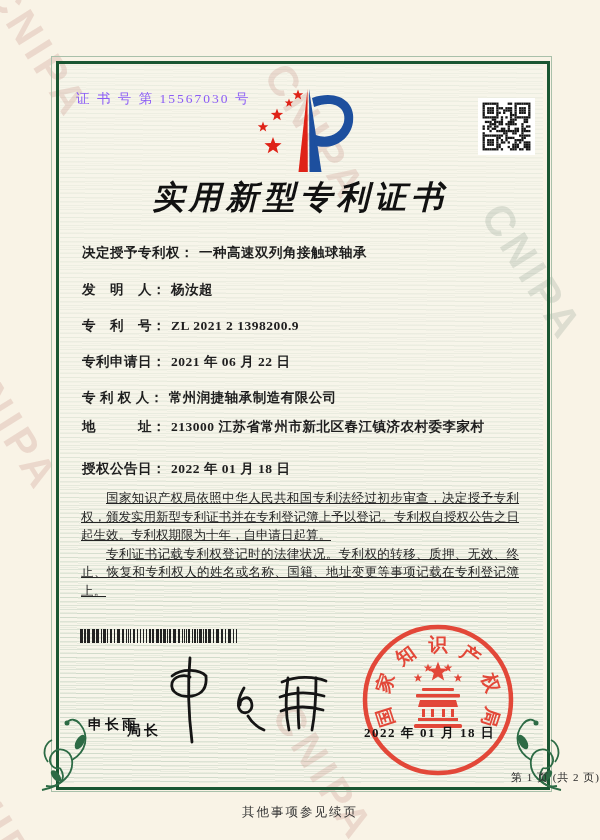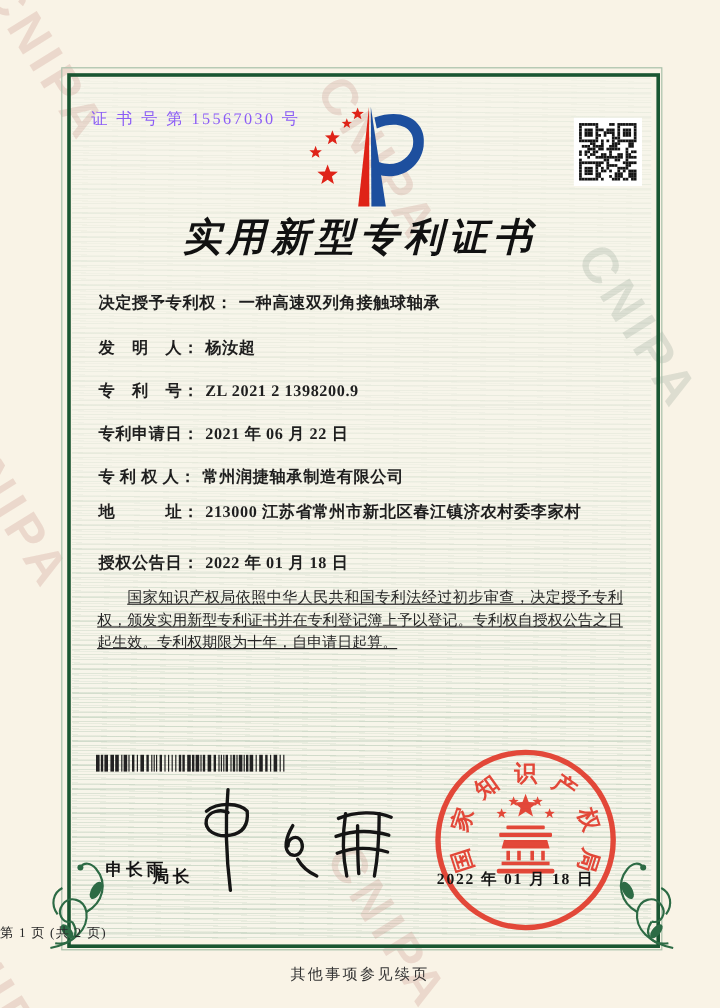--- a/index.html
+++ b/index.html
@@ -41,21 +41,21 @@
   .barcode i{display:block;height:100%;background:#222;}
   
   .director{position:absolute;left:88px;z-index:5;font-family:"Liberation Sans","DejaVu Sans",sans-serif;
       font-weight:700;font-size:14px;letter-spacing:3px;color:#141414;}
   .signature{position:absolute;left:148px;top:650px;z-index:5;}
   
   .seal{position:absolute;left:358px;top:620px;z-index:6;opacity:0.92;}
   .seal-date{position:absolute;left:364px;top:724px;z-index:7;font-size:13px;font-weight:700;
       letter-spacing:1.5px;color:#141414;white-space:nowrap;}
   
-  .page-info{position:absolute;left:0;right:12px;top:770px;z-index:5;text-align:left;
+  .page-info{position:absolute;left:0;right:0;top:770px;z-index:5;text-align:right;
       font-size:11px;letter-spacing:1px;color:#2a2a2a;}
   .footer-note{position:absolute;left:0;right:0;top:804px;z-index:5;text-align:center;
       font-size:12.5px;letter-spacing:2px;color:#333;font-family:Liberation Serif, serif;}
   .orn{position:absolute;z-index:5;}
 </style>
 </head>
 <body>
 
 <div class="page">
 
@@ -353,20 +353,21 @@
   </div>
   <div class="frow" style="top:408px;margin-top:10px;">
     <span class="flabel">地　　　址：</span><span class="fvalue">213000 江苏省常州市新北区春江镇济农村委李家村</span>
   </div>
   <div class="frow" style="top:460px;">
     <span class="flabel">授权公告日：</span><span class="fvalue">2022 年 01 月 18 日</span>
   </div>
 
   <div class="body-text">
     <p>国家知识产权局依照中华人民共和国专利法经过初步审查，决定授予专利权，颁发实用新型专利证书并在专利登记簿上予以登记。专利权自授权公告之日起生效。专利权期限为十年，自申请日起算。</p>
+    <p>专利证书记载专利权登记时的法律状况。专利权的转移、质押、无效、终止、恢复和专利权人的姓名或名称、国籍、地址变更等事项记载在专利登记簿上。</p>
   </div>
 
   <div class="barcode" id="barcode">
       <i style="width:3px;margin-right:1px"></i>
       <i style="width:2px;margin-right:1px"></i>
       <i style="width:3px;margin-right:2px"></i>
       <i style="width:3px;margin-right:1px"></i>
       <i style="width:3px;margin-right:2px"></i>
       <i style="width:1px;margin-right:1px"></i>
       <i style="width:3px;margin-right:1px"></i>

